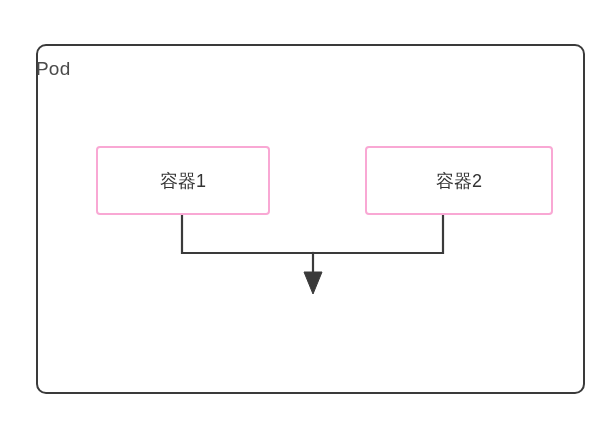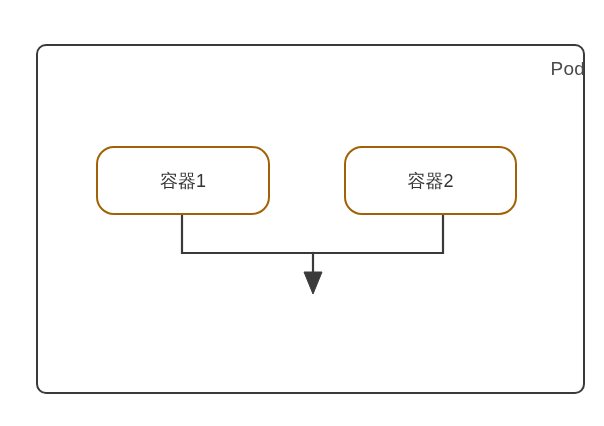--- a/index.html
+++ b/index.html
@@ -35,51 +35,51 @@
     box-sizing: border-box;
     border: 2px solid #3a3a3a;
     border-radius: 10px;
     background: #ffffff;
   }
   .pod-title {
     position: absolute;
     left: 36px;
     top: 56px;
     width: 549px;
-    text-align: right;
+    text-align: left;
     font-size: 19px;
     line-height: 26px;
     color: #4a4a4a;
     letter-spacing: 0.2px;
     white-space: nowrap;
   }
   
   .node {
     position: absolute;
     box-sizing: border-box;
-    border: 2px solid #a16207;
-    border-radius: 18px;
+    border: 2px solid #f9a8d4;
+    border-radius: 4px;
     background: #ffffff;
     display: flex;
     align-items: center;
     justify-content: center;
     color: #333333;
     white-space: nowrap;
   }
   .node-container1 {
     left: 96px;
     top: 146px;
     width: 174px;
     height: 69px;
     font-size: 18px;
   }
   .node-container2 {
-    left: 344px;
+    left: 365px;
     top: 146px;
-    width: 173px;
+    width: 188px;
     height: 69px;
     font-size: 18px;
   }
   .node-pause {
     left: 160px;
     top: 294px;
     width: 315px;
     height: 54px;
     font-size: 19px;
     letter-spacing: 0.3px;

